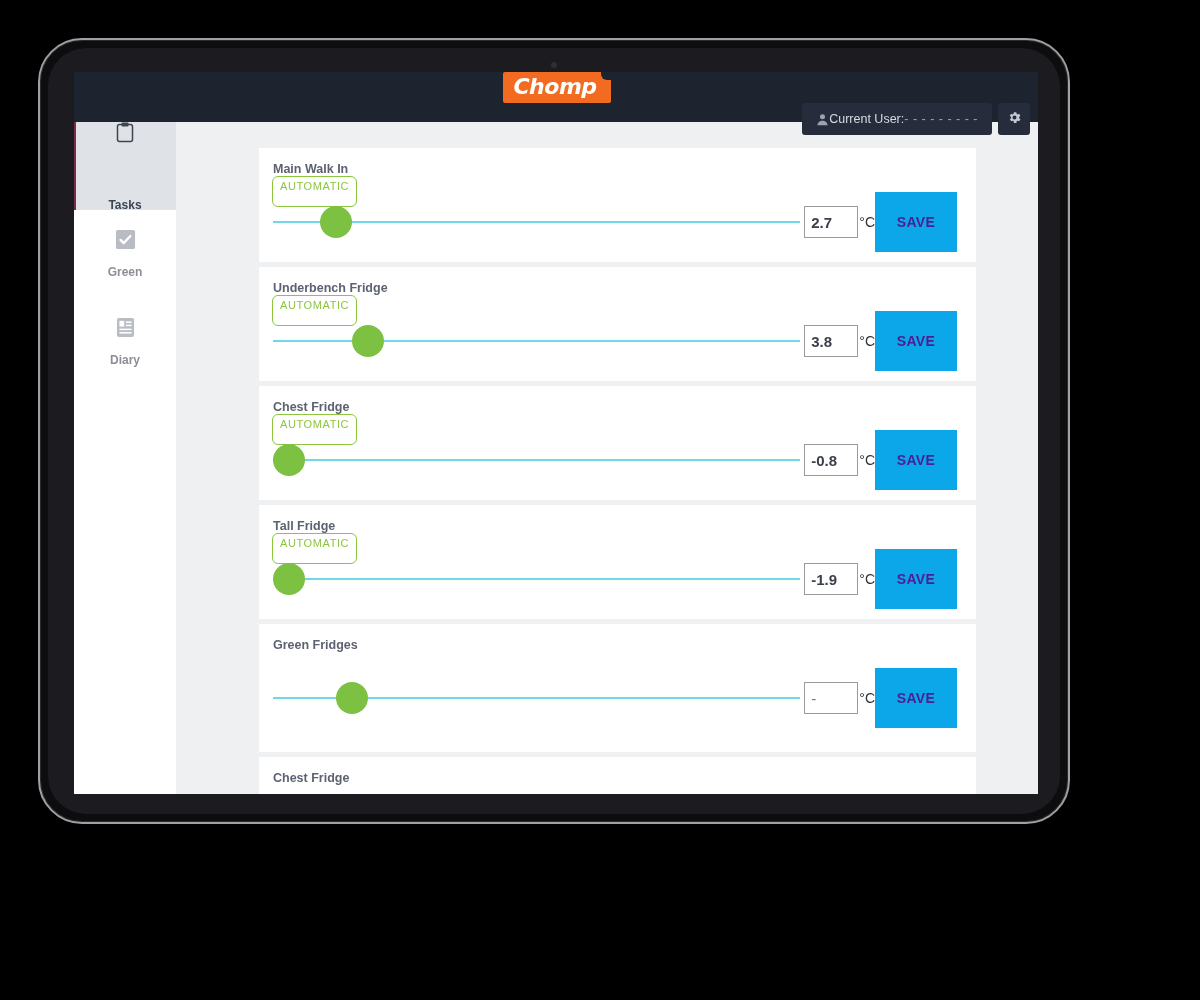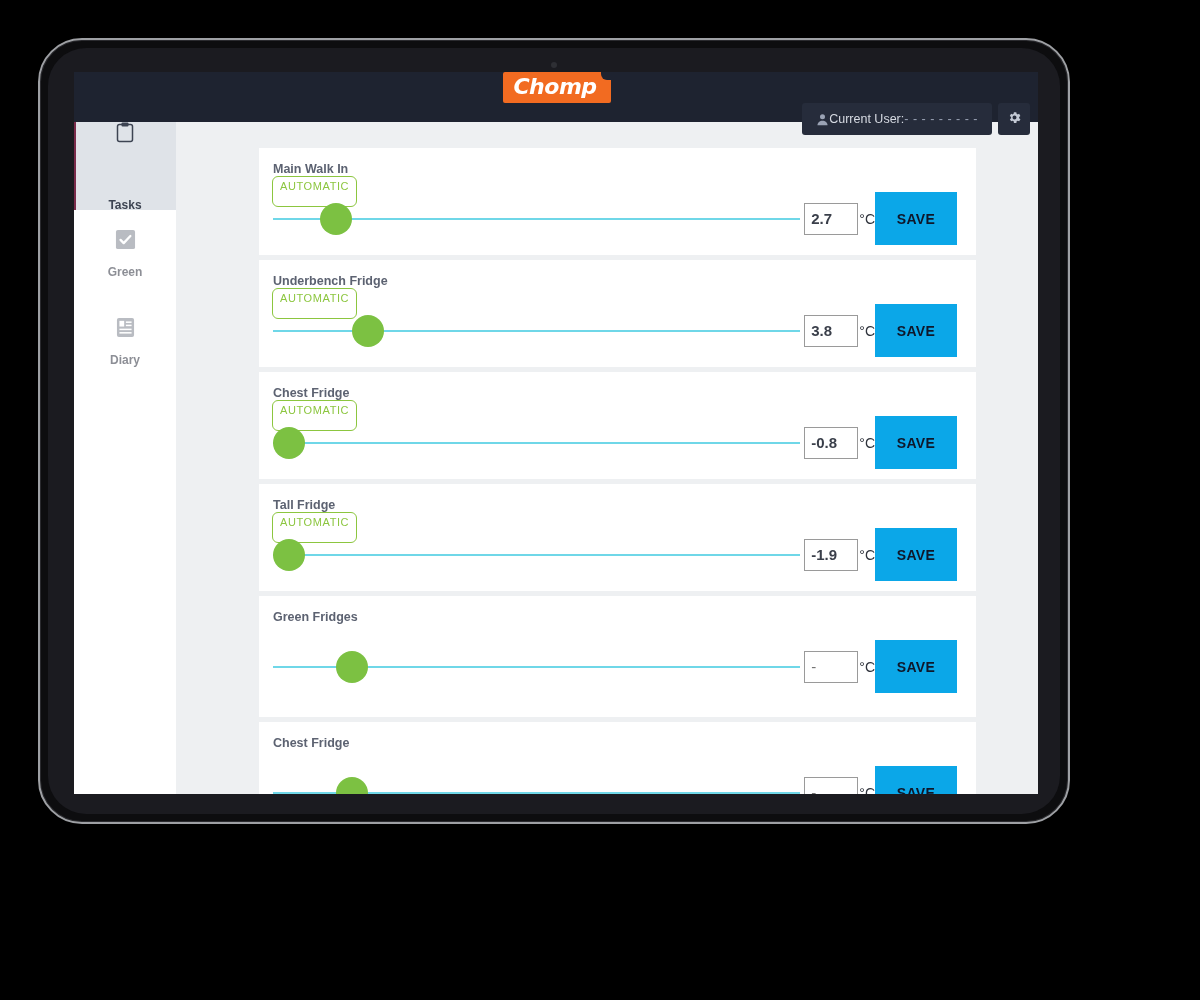--- a/index.html
+++ b/index.html
@@ -232,24 +232,24 @@
   .value-box.empty { color: #555a63; font-weight: normal; }
   .unit {
     font-size: 14px;
     color: #2f333c;
     margin-left: 1px;
     flex: none;
   }
   .save-btn {
     margin-left: auto;
     background: #0ba7e8;
-    color: #0f172a;
+    color: #4c1d95;
     border: none;
     width: 82px;
-    height: 53px;
+    height: 60px;
     font-size: 14px;
     font-weight: bold;
     letter-spacing: 0.3px;
     font-family: "Liberation Sans", sans-serif;
     cursor: pointer;
     flex: none;
   }
   .value-wrap {
     display: flex;
     align-items: center;

